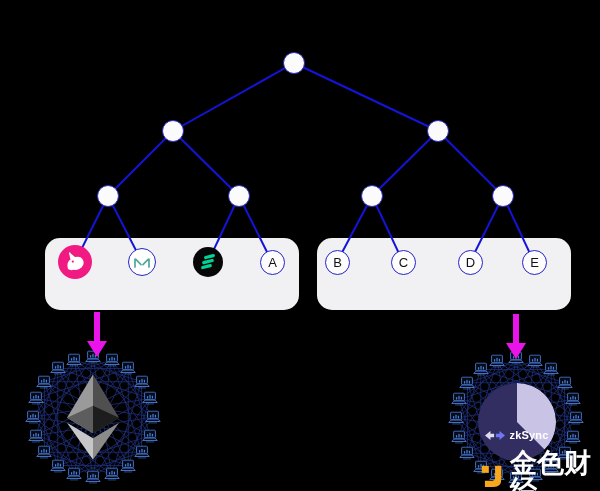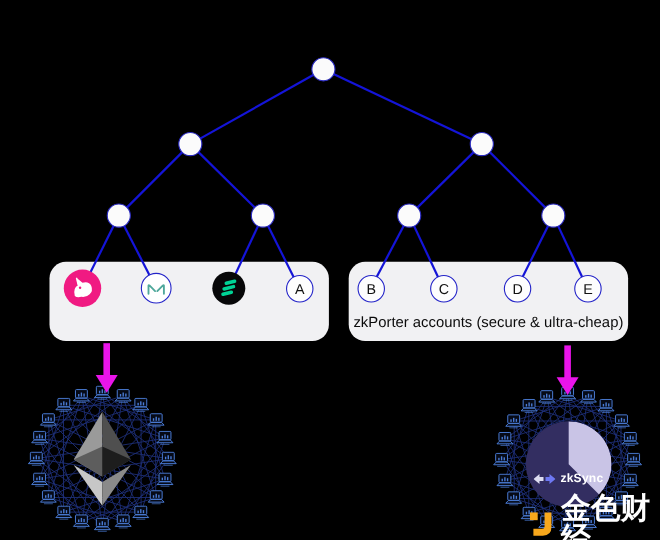--- a/index.html
+++ b/index.html
@@ -111,21 +111,20 @@
   <div class="leaf letter" style="left:391px;top:250px;">
     <span>C</span>
   </div>
   <div class="leaf letter" style="left:458px;top:250px;">
     <span>D</span>
   </div>
   <div class="leaf letter" style="left:522px;top:250px;">
     <span>E</span>
   </div>
 
-  <div class="box-label" style="left:317px;top:285px;width:254px;">zkPorter accounts (secure &amp; ultra-cheap)</div>
 
   <div class="network" id="net-left" style="left:18px;top:342px;">
       <svg viewBox="0 0 150 150" class="mesh">
         <line x1="75" y1="15" x2="132.06339097770922" y2="56.45898033750316" stroke="#1e2f78" stroke-width="0.8"></line>
         <line x1="93.54101966249685" y1="17.93660902229079" x2="135" y2="75" stroke="#1e2f78" stroke-width="0.8"></line>
         <line x1="110.26711513754839" y1="26.45898033750315" x2="132.06339097770922" y2="93.54101966249684" stroke="#1e2f78" stroke-width="0.8"></line>
         <line x1="123.54101966249685" y1="39.73288486245161" x2="123.54101966249685" y2="110.26711513754839" stroke="#1e2f78" stroke-width="0.8"></line>
         <line x1="132.06339097770922" y1="56.45898033750316" x2="110.26711513754839" y2="123.54101966249685" stroke="#1e2f78" stroke-width="0.8"></line>
         <line x1="135" y1="75" x2="93.54101966249685" y2="132.06339097770922" stroke="#1e2f78" stroke-width="0.8"></line>
         <line x1="132.06339097770922" y1="93.54101966249684" x2="75" y2="135" stroke="#1e2f78" stroke-width="0.8"></line>

